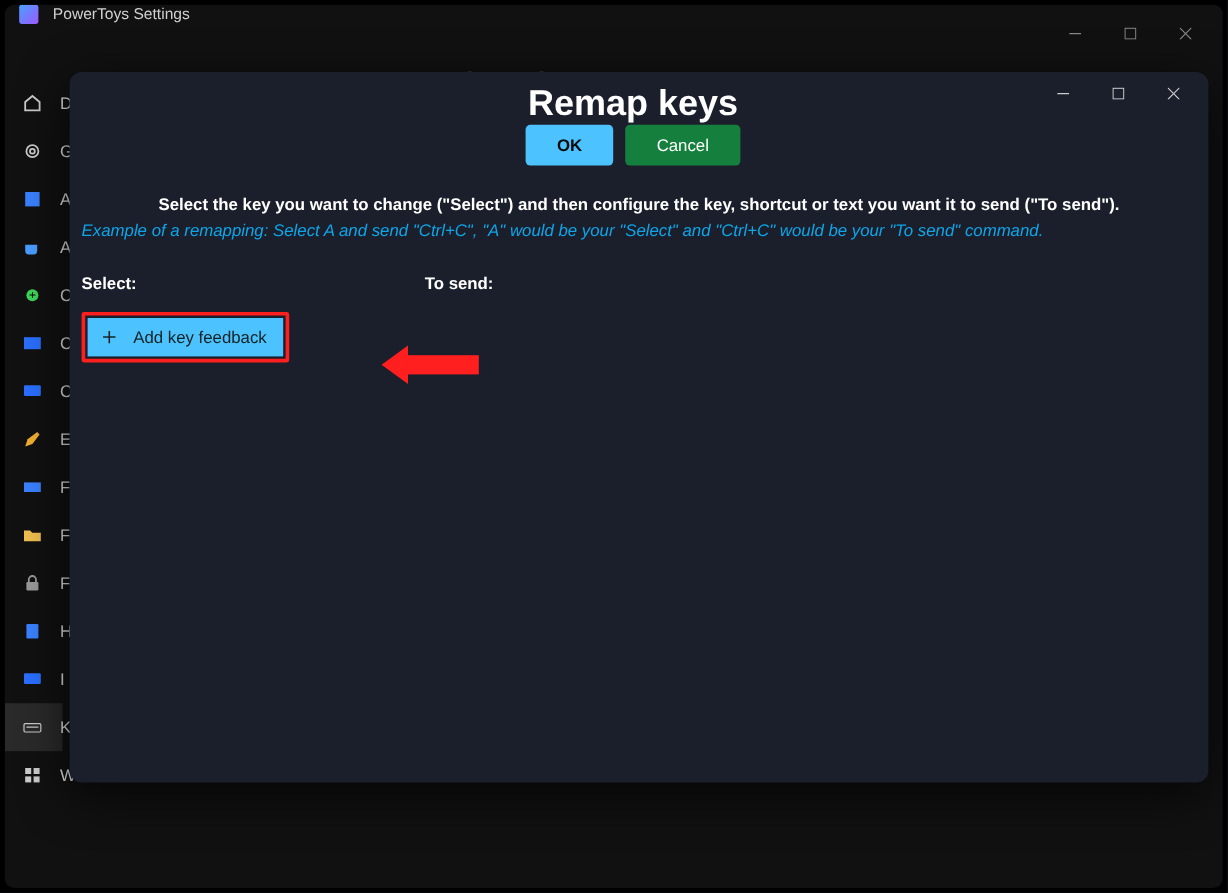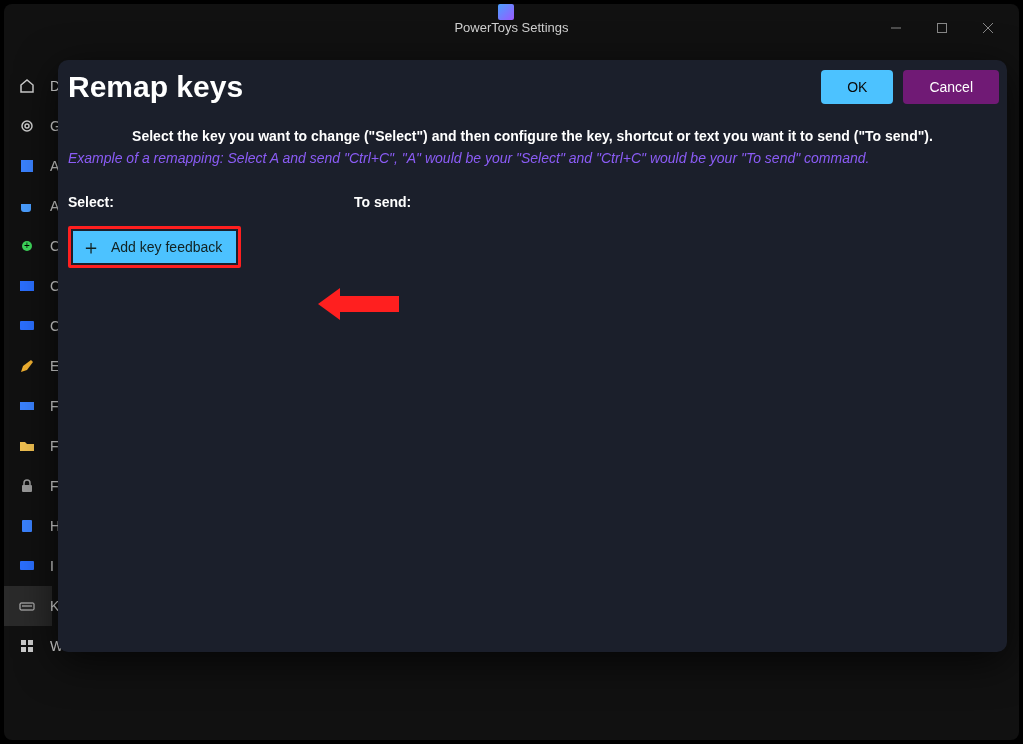--- a/index.html
+++ b/index.html
@@ -1,50 +1,50 @@
 <!DOCTYPE html>
 <html><head>
 <meta charset="utf-8">
 <style>
   * { box-sizing: border-box; margin: 0; padding: 0; font-family: "Segoe UI", Arial, sans-serif; }
   body { width: 1023px; height: 744px; background: #000; overflow: hidden; position: relative; }
 
   
   .main-window { position: absolute; top: 4px; left: 4px; right: 4px; bottom: 4px; background: #111; border-radius: 8px; overflow: hidden; }
-  .titlebar { height: 40px; display: flex; align-items: center; padding: 0 12px; color: #ccc; flex-direction: column; }
+  .titlebar { height: 40px; display: flex; padding: 0 12px; color: #ccc; }
   .titlebar .app-icon { width: 16px; height: 16px; background: linear-gradient(135deg,#4aa0ff,#9b59ff); margin-right: 12px; border-radius:2px;}
   .titlebar .title { font-size: 13px; color: #d0d0d0; }
   .win-controls-bg { position: absolute; top: 8px; right: 8px; display: flex; gap: 0; }
   .win-controls-bg .wc { width: 46px; height: 32px; display:flex; align-items:center; justify-content:center; color:#888; }
 
   .sidebar { position: absolute; top: 52px; left: 0; width: 48px; bottom: 0; padding-top: 10px; }
   .side-item { height: 40px; display:flex; align-items:center; padding-left:14px; color:#e6e6e6; font-size:14px; white-space:nowrap; }
   .side-item.sel { background:#2a2a2a; }
   .side-icon { width:18px; height:18px; display:inline-flex; align-items:center; justify-content:center; margin-right:14px; flex-shrink:0;}
   .side-label { color:#e0e0e0; }
 
   .footer-items { position: absolute; bottom: 8px; left: 0; }
   .footer-items .side-item { height: 38px; }
 
   .page-title-bg { position:absolute; top:52px; left:340px; color:#eee; font-size:24px; font-weight:600;}
 
   
   .dialog { position: absolute; top: 60px; left: 58px; right: 16px; bottom: 92px; background: #1b1f2b; border-radius: 10px; box-shadow: 0 10px 40px rgba(0,0,0,.7); padding: 0; }
   .dialog-titlebar { height: 36px; display:flex; justify-content:flex-end; align-items:center; padding-right:6px; }
   .dlg-wc { width: 46px; height: 32px; display:flex; align-items:center; justify-content:center; color:#ccc; }
-  .dialog-header { display:flex; align-items:center; justify-content:space-between; padding: 0 8px 0 10px; margin-top:-26px; }
+  .dialog-header { display:flex; align-items:center; justify-content:space-between; padding: 0 20px 0 10px; margin-top:-26px;flex-direction:column; }
   .dlg-title { font-size: 30px; font-weight: 600; color: #fff; }
   .dlg-buttons { display:flex; gap:10px; }
   .btn { height: 34px; padding: 0 26px; border-radius:4px; font-size:14px; display:flex; align-items:center; justify-content:center; cursor:pointer; border:none; }
-  .btn-primary { background:#4cc2ff; color:#0a0a0a; font-weight:400;}
-  .btn-secondary { background:#701a75; color:#fff; }
+  .btn-primary { background:#4cc2ff; color:#0a0a0a; font-weight:700;}
+  .btn-secondary { background:#15803d; color:#fff; }
 
   .dialog-body { padding: 24px 10px 10px 10px; color:#fff; }
   .instr { font-size: 14px; font-weight:600; color:#fff; margin-bottom:6px;text-align:center; }
-  .example { font-size: 14px; color:#8b5cf6; font-style: italic; margin-bottom: 28px;}
+  .example { font-size: 14px; color:#0ea5e9; font-style: italic; margin-bottom: 28px;}
   .col-heads { display:flex; gap: 240px; font-size:14px; font-weight:700; margin-bottom: 16px;}
   .col-heads span { }
 
   .add-btn-wrap { display:inline-flex; border: 3px solid #ff1f1f; border-radius:2px; padding:2px; }
   .add-btn { background:#4cc2ff; color:#122; height: 32px; padding: 0 14px 0 8px; display:flex; align-items:center; gap:10px; font-size:14px; cursor:pointer; border:none; }
   .plus { font-size: 20px; line-height: 1; font-weight:300; }
 
   .arrow { position:absolute; top: 228px; left: 260px; display:flex; align-items:center; }
   .arrow-line { width: 60px; height: 16px; background:#ff1f1f; }
   .arrow-head { width:0; height:0; border-top: 16px solid transparent; border-bottom:16px solid transparent; border-right: 22px solid #ff1f1f; margin-right:-1px;}

